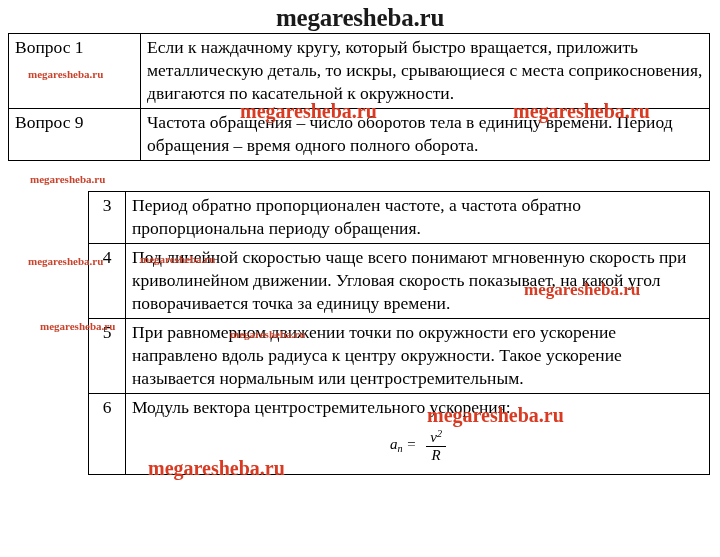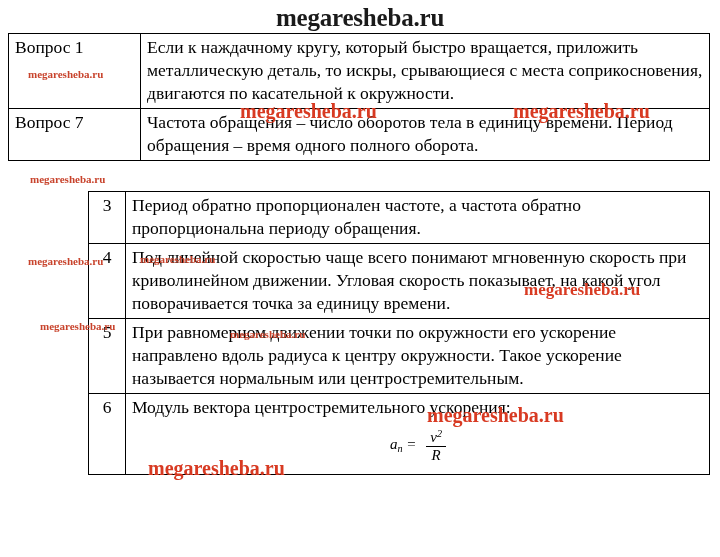--- a/index.html
+++ b/index.html
@@ -143,21 +143,21 @@
 
   <div class="header-title">megaresheba.ru</div>
 
   <table class="table-a">
     <tbody>
       <tr>
         <td class="q-col">Вопрос 1</td>
         <td>Если к наждачному кругу, который быстро вращается, приложить металлическую деталь, то искры, срывающиеся с места соприкосновения, двигаются по касательной к окружности.</td>
       </tr>
       <tr>
-        <td class="q-col">Вопрос 7</td>
+        <td class="q-col">Вопрос 9</td>
         <td>Частота обращения – число оборотов тела в единицу времени. Период обращения – время одного полного оборота.</td>
       </tr>
     </tbody>
   </table>
 
   <table class="table-b">
     <tbody>
       <tr>
         <td class="num-col">3</td>
         <td>Период обратно пропорционален частоте, а частота обратно пропорциональна периоду обращения.</td>

